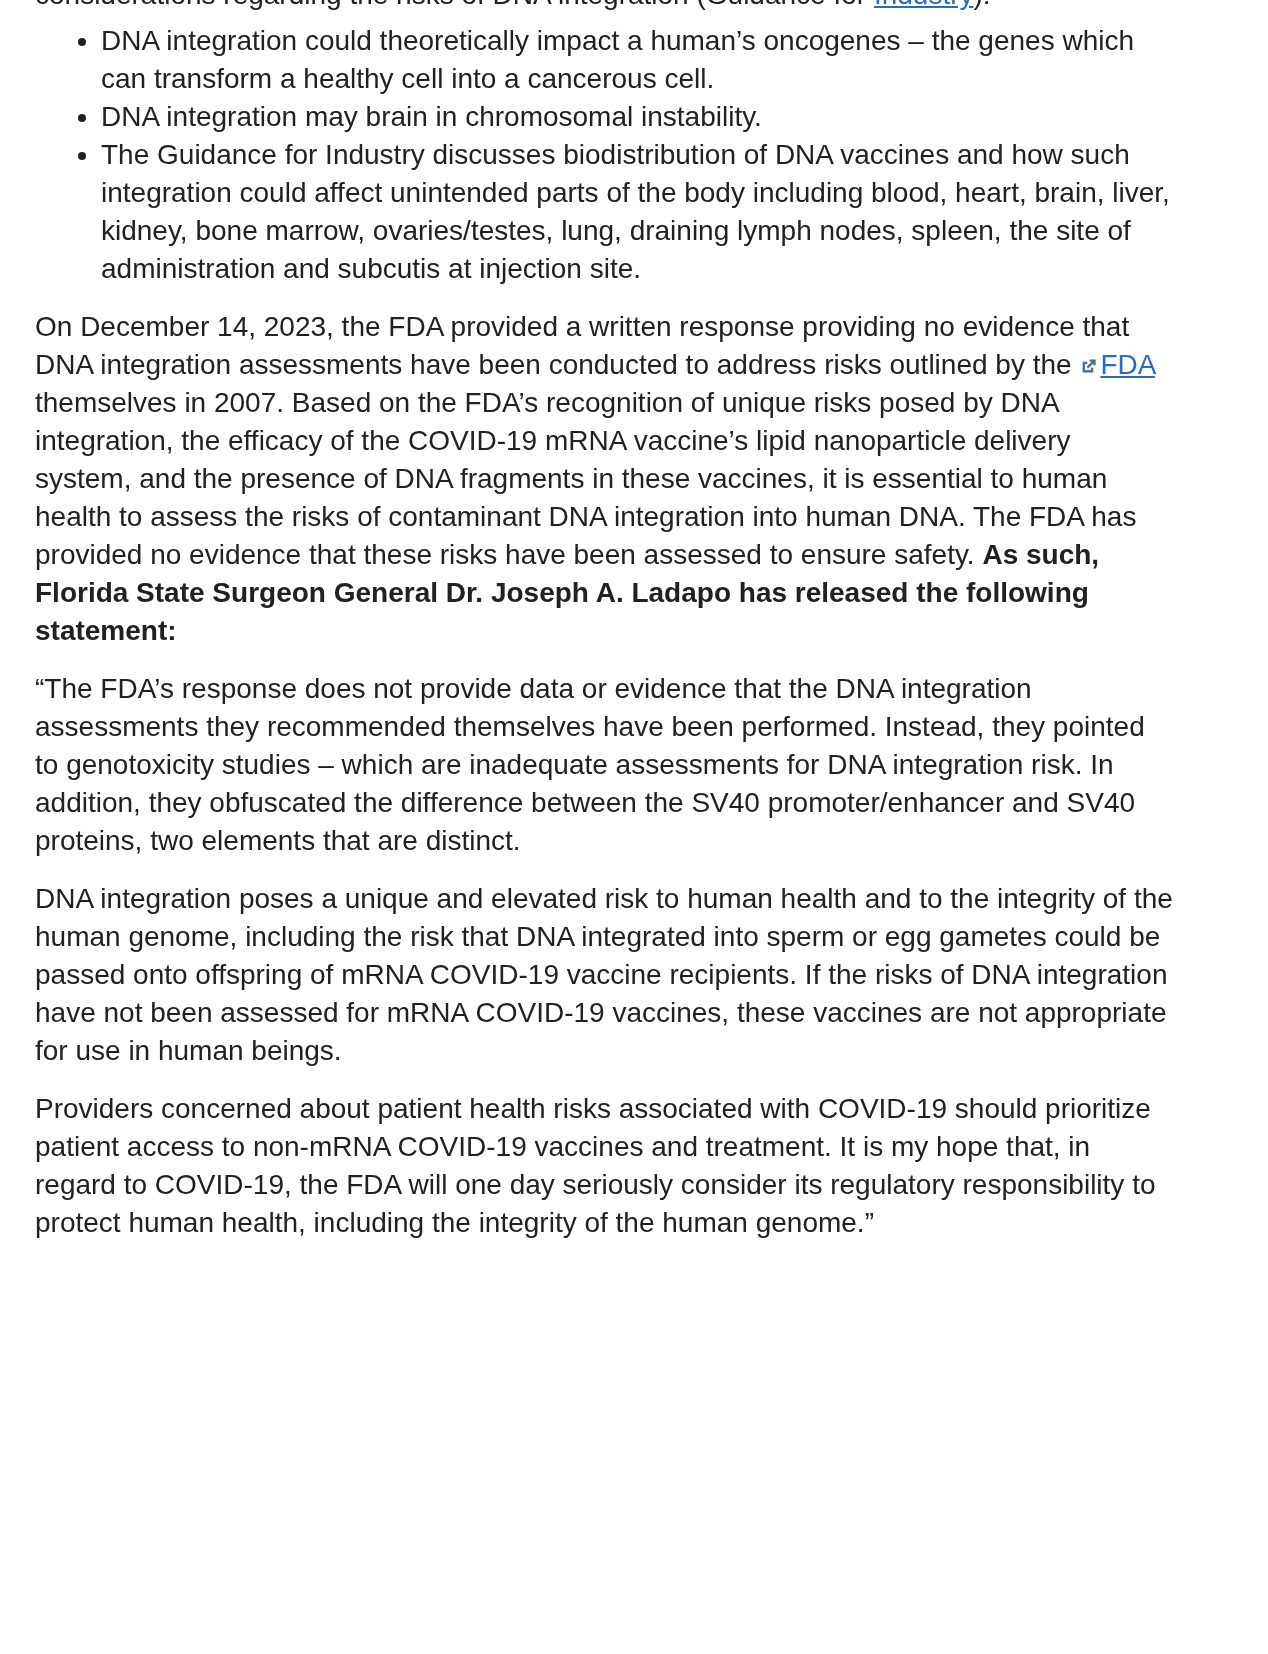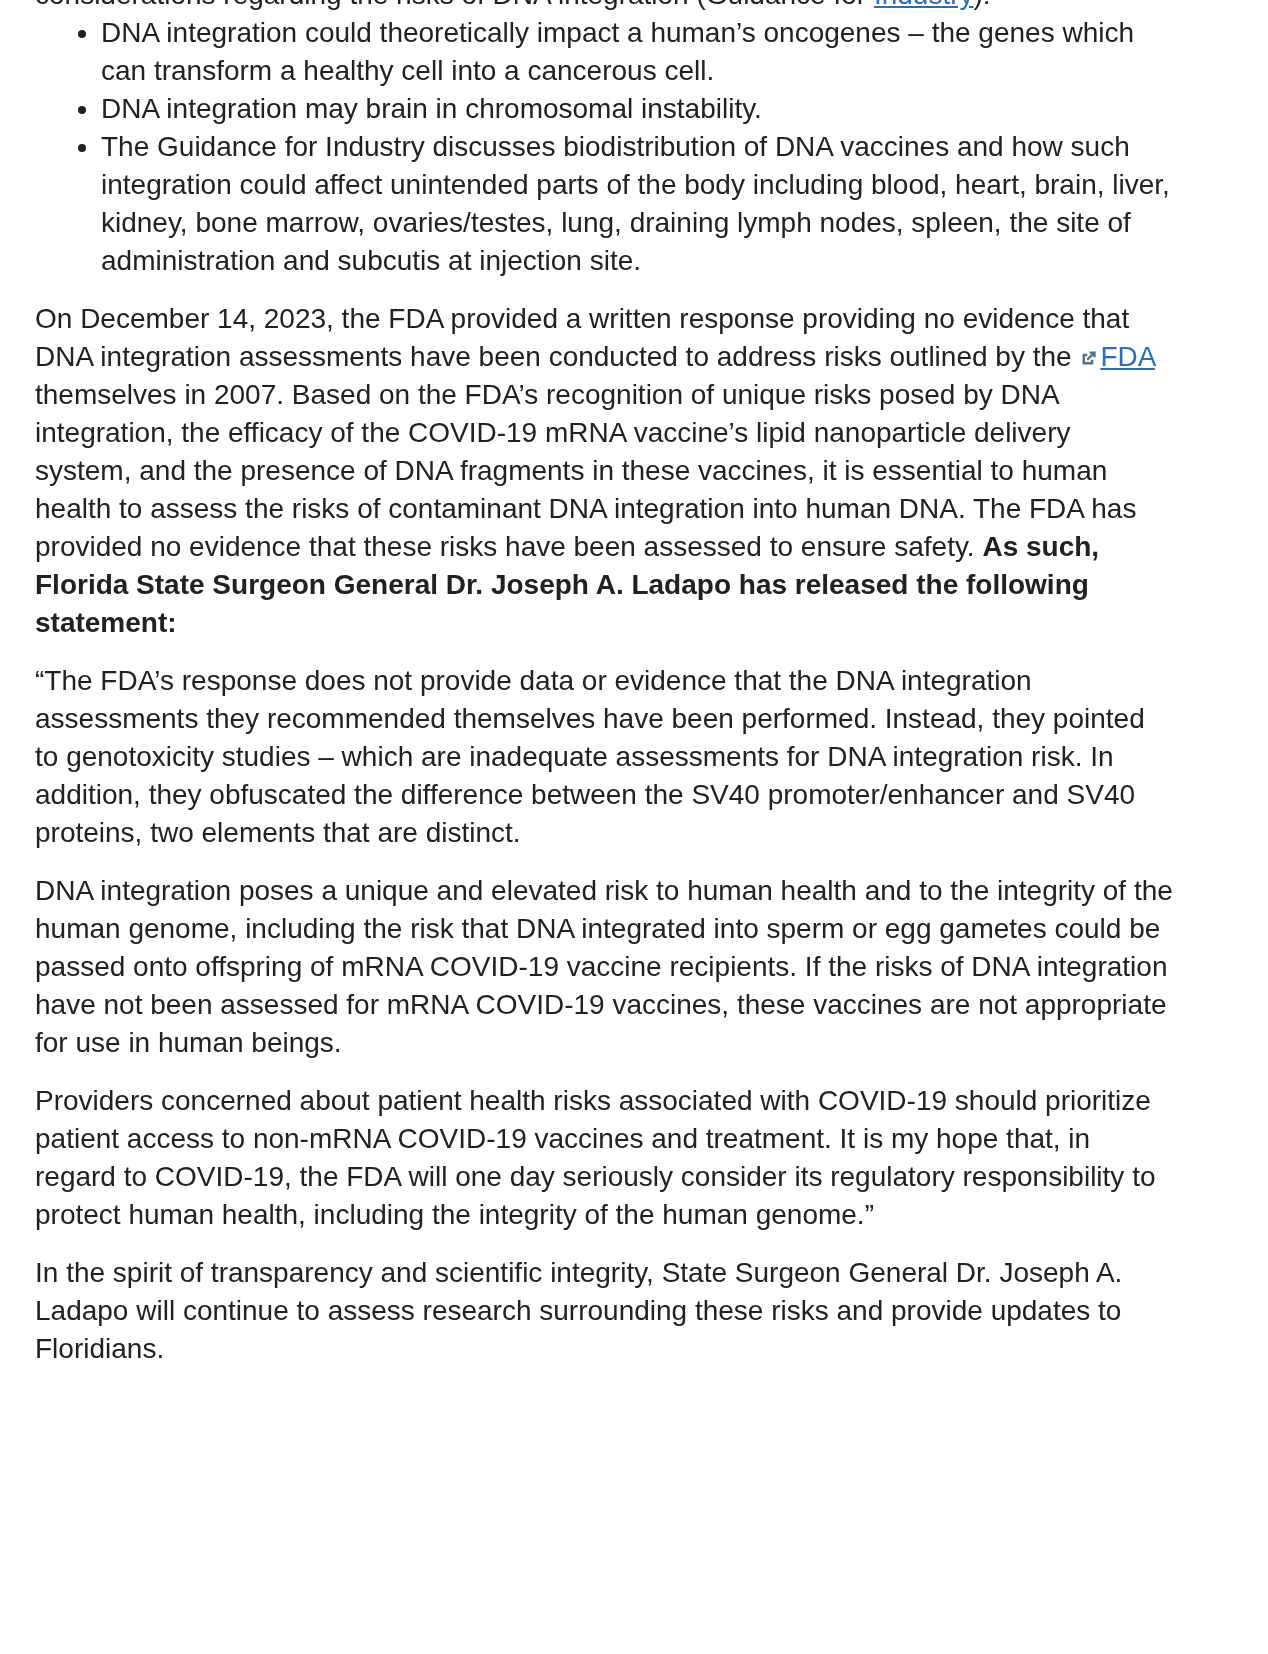--- a/index.html
+++ b/index.html
@@ -23,21 +23,21 @@
   
   .clip-line {
     height: 14px;
     overflow: hidden;
     white-space: nowrap;
   }
   .clip-line .inner {
     margin-top: -24px;
   }
   ul.bullets {
-    margin: 0 0 20px 0;
+    margin: 8px 0 20px 0;
     padding: 0 0 0 66px;
   }
   ul.bullets li {
     margin: 0;
     padding: 0;
   }
   p {
     margin: 0 0 20px 0;
   }
   p.last {
@@ -79,16 +79,15 @@
           <path fill="#51708f" d="M9 2h5v5h-2V5.4L7.7 9.7 6.3 8.3 10.6 4H9V2zM3 4h4v2H5v5h5V9h2v4H3V4z"></path>
         </svg></span><a class="link">FDA</a><span> themselves in 2007. Based on the FDA’s recognition of unique risks posed by DNA integration, the efficacy of the COVID-19 mRNA vaccine’s lipid nanoparticle delivery system, and the presence of DNA fragments in these vaccines, it is essential to human health to assess the risks of contaminant DNA integration into human DNA. The FDA has provided no evidence that these risks have been assessed to ensure safety. </span><strong>As such, Florida State Surgeon General Dr. Joseph A. Ladapo has released the following statement:</strong>
   </p>
 
   <p>“The FDA’s response does not provide data or evidence that the DNA integration assessments they recommended themselves have been performed. Instead, they pointed to genotoxicity studies – which are inadequate assessments for DNA integration risk. In addition, they obfuscated the difference between the SV40 promoter/enhancer and SV40 proteins, two elements that are distinct.</p>
 
   <p>DNA integration poses a unique and elevated risk to human health and to the integrity of the human genome, including the risk that DNA integrated into sperm or egg gametes could be passed onto offspring of mRNA COVID-19 vaccine recipients. If the risks of DNA integration have not been assessed for mRNA COVID-19 vaccines, these vaccines are not appropriate for use in human beings.</p>
 
   <p>Providers concerned about patient health risks associated with COVID-19 should prioritize patient access to non-mRNA COVID-19 vaccines and treatment. It is my hope that, in regard to COVID-19, the FDA will one day seriously consider its regulatory responsibility to protect human health, including the integrity of the human genome.”</p>
 
-  <p class="last">In the spirit of transparency and scientific integrity, State Surgeon General Dr. Joseph A. Ladapo will continue to assess research surrounding these risks and provide updates to Floridians.</p>
 
   <div class="bottom-space"></div>
 </div>
 
 </body></html>

